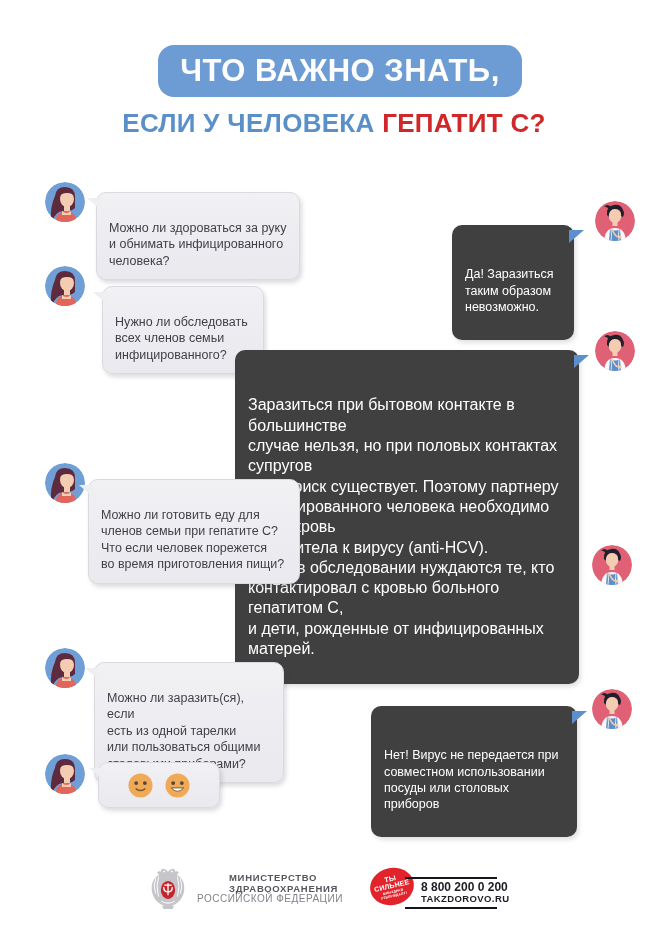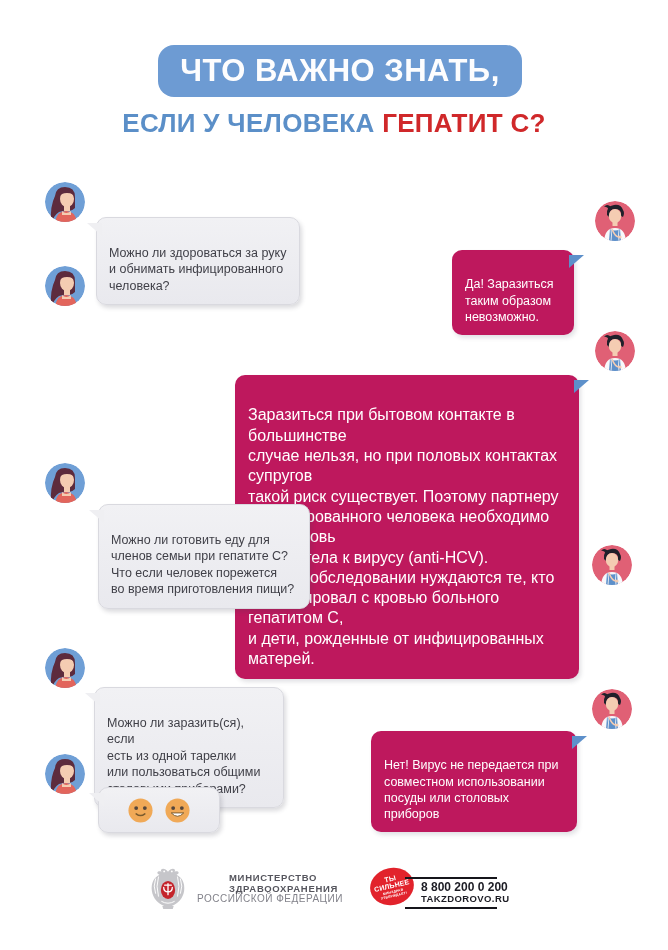--- a/index.html
+++ b/index.html
@@ -18,35 +18,35 @@
     position:absolute; left:0; top:108px; width:100%;
     text-align:center; font-weight:bold; font-size:26px; letter-spacing:.3px;
   }
   .subtitle .blue{ color:#5b8fc8; }
   .subtitle .red{ color:#d0282a; }
 
   
   .avatar{ position:absolute; width:40px; height:40px; }
 
   
-  .bubble{ position:absolute; white-space:pre-line; border-radius:10px;margin-top:25px; }
+  .bubble{ position:absolute; white-space:pre-line; border-radius:10px; }
   .bubble-q{
     background:linear-gradient(180deg,#f1f1f4,#e9e9ee);
     border:1px solid #d9d9df;
     color:#3f3f47; font-size:12.5px; line-height:1.32;
     padding:10px 12px;
     box-shadow:2px 3px 4px rgba(60,60,80,.18);
   }
   .bubble-q::before{
     content:""; position:absolute; left:-10px; top:5px; width:15px; height:13px;
     background:#efeff2; clip-path:polygon(0 0,100% 0,100% 100%);
   }
   .bubble-a{
-    background:#be185d; color:#ffffff; font-size:12.5px; line-height:1.3;
-    padding:10px 13px;
+    background:#404040; color:#ffffff; font-size:12.5px; line-height:1.3;
+    padding:25px 13px;
     box-shadow:2px 3px 4px rgba(60,60,80,.15);
   }
   .bubble-a::before{
     content:""; position:absolute; right:-10px; top:5px; width:15px; height:13px;
     background:#5d90ca; clip-path:polygon(0 0,100% 0,0 100%);
   }
   .bubble-a.small-text{ font-size:16px; line-height:1.27; }
 
   .bubble-emoji{
     display:flex; align-items:center; justify-content:center; gap:10px;
@@ -147,39 +147,44 @@
 таким образом
 невозможно.</span>
   </div>
   <svg class="avatar" style="left:595px;top:201px" viewBox="0 0 40 40">
       <use href="#doctor-art"></use>
     </svg>
 
   <svg class="avatar" style="left:45px;top:266px" viewBox="0 0 40 40">
       <use href="#patient-art"></use>
     </svg>
+  <div class="bubble bubble-q" style="left:102px;top:286px;width:162px">
+    <span>Нужно ли обследовать
+всех членов семьи
+инфицированного?</span>
+  </div>
 
   <div class="bubble bubble-a small-text" style="left:235px;top:350px;width:344px">
     <span>Заразиться при бытовом контакте в большинстве
 случае нельзя, но при половых контактах супругов
 такой риск существует. Поэтому партнеру
 инфицированного человека необходимо сдать кровь
 на антитела к вирусу (anti-HCV).
 Также в обследовании нуждаются те, кто
 контактировал с кровью больного гепатитом С,
 и дети, рожденные от инфицированных матерей.</span>
   </div>
   <svg class="avatar" style="left:595px;top:331px" viewBox="0 0 40 40">
       <use href="#doctor-art"></use>
     </svg>
 
   <svg class="avatar" style="left:45px;top:463px" viewBox="0 0 40 40">
       <use href="#patient-art"></use>
     </svg>
-  <div class="bubble bubble-q" style="left:98px;top:479px;width:212px">
+  <div class="bubble bubble-q" style="left:88px;top:479px;width:212px">
     <span>Можно ли готовить еду для
 членов семьи при гепатите С?
 Что если человек порежется
 во время приготовления пищи?</span>
   </div>
 
   <svg class="avatar" style="left:592px;top:545px" viewBox="0 0 40 40">
       <use href="#doctor-art"></use>
     </svg>
 

